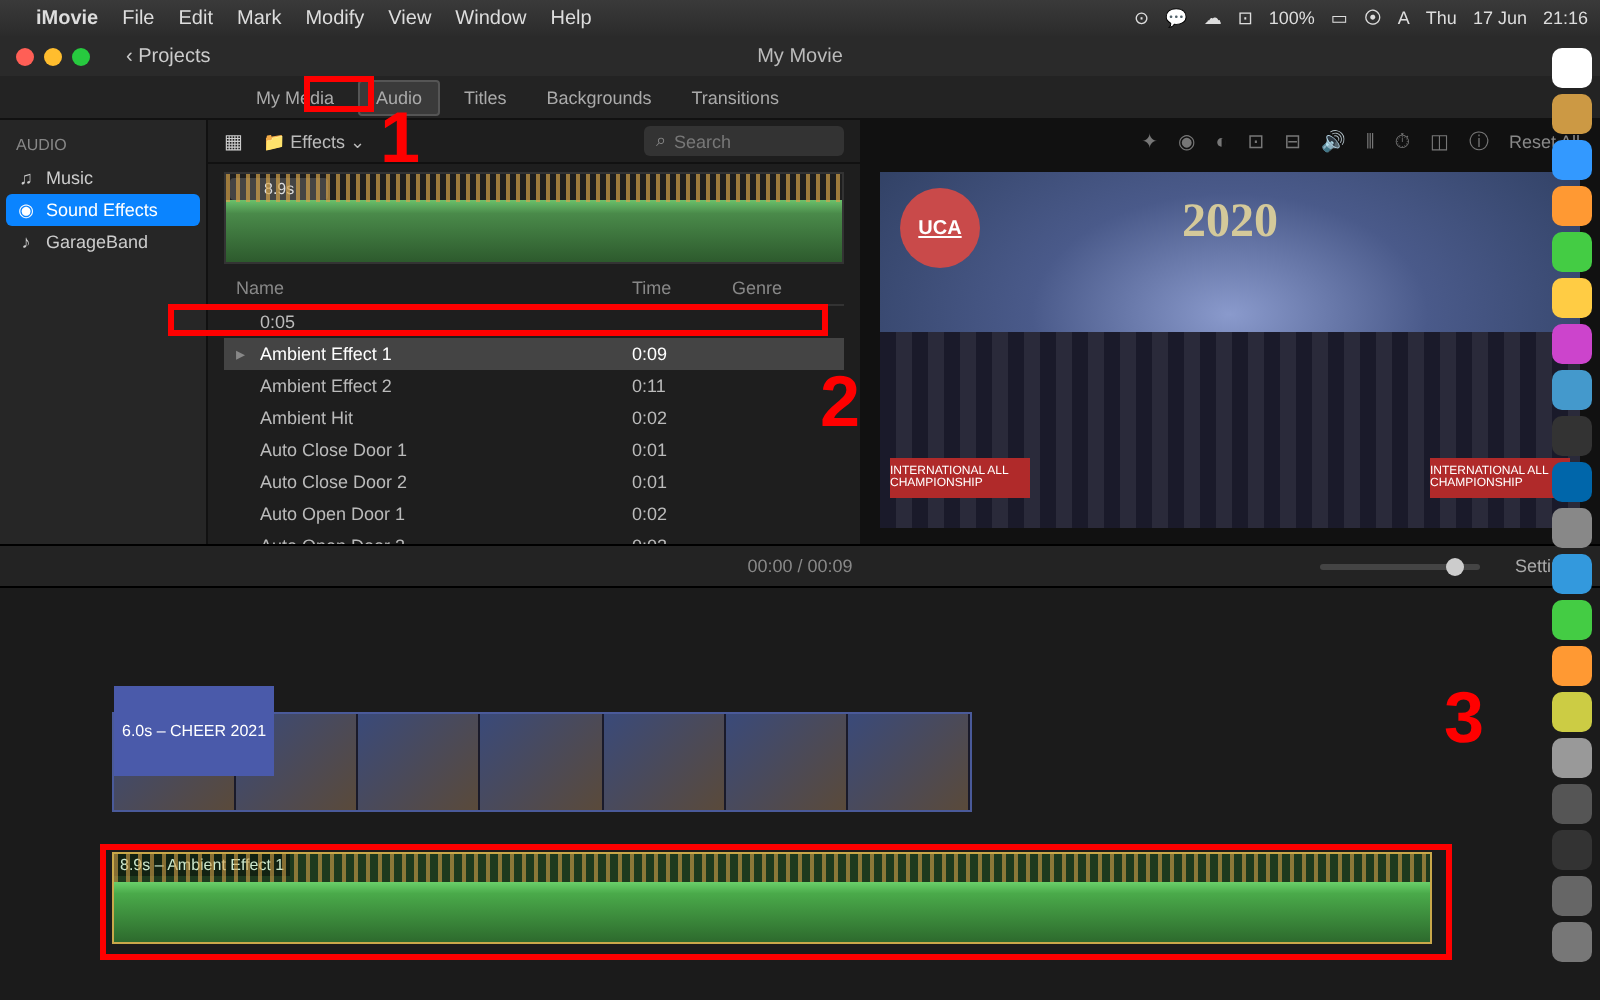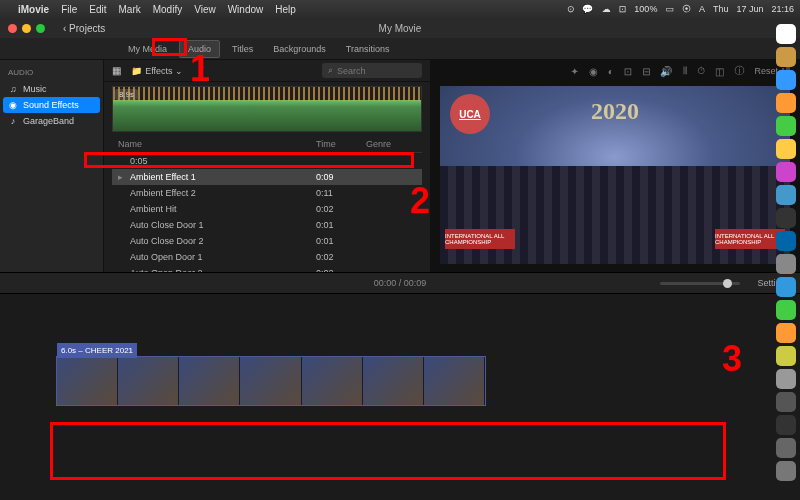--- a/index.html
+++ b/index.html
@@ -21,21 +21,21 @@
 .sidebar { width: 104px; background: #262626; border-right: 1px solid #111; padding: 6px 0; }
 .sidebar .hdr { font-size: 8px; color: #888; padding: 2px 8px 4px; }
 .sidebar .item { font-size: 9px; padding: 3px 8px; display: flex; align-items: center; gap: 5px; cursor: pointer; }
 .sidebar .item.sel { background: #0a84ff; color: #fff; border-radius: 3px; margin: 0 3px; padding: 3px 5px; }
 .sidebar .icon { width: 10px; display: inline-block; text-align: center; }
 .browser { flex: 1; background: #1e1e1e; display: flex; flex-direction: column; }
 .btoolbar { height: 22px; display: flex; align-items: center; padding: 0 8px; gap: 10px; border-bottom: 1px solid #111; }
 .btoolbar .eff { font-size: 9px; color: #bbb; }
 .btoolbar .search { margin-left: auto; background: #333; border-radius: 3px; padding: 2px 6px; font-size: 9px; color: #888; width: 100px; display: flex; align-items: center; gap: 4px; }
 .wave-preview { height: 46px; margin: 4px 8px; background: linear-gradient(to top, #2d5a2d 0%, #4a8a4a 55%, #6abf6a 70%, #1e1e1e 70%); border: 1px solid #333; position: relative; }
-.wave-preview .badge { position: absolute; top: 2px; left: 2px; background: #444; color: #ddd; font-size: 8px; padding: 1px 4px; border-radius: 2px; }
+.wave-preview .badge { position: absolute; top: 2px; left: 2px; background: #444; color: #ddd; font-size: 8px; padding: 1px 17px; border-radius: 2px; }
 .wave-preview::after { content: ""; position: absolute; top: 0; left: 0; right: 0; height: 14px; background: repeating-linear-gradient(90deg, #d4a24a 0 2px, transparent 2px 5px); opacity: 0.7; }
 .table { flex: 1; overflow: hidden; margin: 0 8px; }
 .table .thead { display: flex; font-size: 9px; color: #888; border-bottom: 1px solid #333; padding: 3px 6px; align-items: center; }
 .th-name { flex: 1; } .th-time { width: 50px; } .th-genre { width: 50px; }
 .table .row { display: flex; font-size: 9px; color: #bbb; padding: 3px 6px; cursor: pointer; }
 .table .row.sel { background: #444; color: #fff; position: relative; }
 .table .row .play { width: 12px; color: #888; }
 .viewer { width: 370px; background: #111; display: flex; flex-direction: column; }
 .vtoolbar { height: 22px; display: flex; align-items: center; justify-content: flex-end; gap: 10px; padding: 0 10px; font-size: 10px; color: #777; }
 .vtoolbar span { cursor: pointer; }
@@ -45,21 +45,21 @@
 .preview .logo { position: absolute; top: 8px; left: 10px; width: 40px; height: 40px; border-radius: 50%; background: #c94a4a; display: flex; align-items: center; justify-content: center; font-size: 10px; font-weight: bold; color: #fff; text-decoration: underline; }
 .preview .crowd { position: absolute; bottom: 0; left: 0; right: 0; height: 55%; background: repeating-linear-gradient(90deg, #1a1a2a 0 8px, #2a2a3a 8px 16px); }
 .preview .banL, .preview .banR { position: absolute; bottom: 15px; width: 70px; height: 20px; background: #b02a2a; font-size: 6px; color: #fff; display: flex; align-items: center; justify-content: center; }
 .preview .banL { left: 5px; } .preview .banR { right: 5px; }
 .tl-toolbar { height: 22px; background: #232323; border-top: 1px solid #000; border-bottom: 1px solid #000; display: flex; align-items: center; justify-content: center; font-size: 9px; color: #888; position: relative; }
 .tl-toolbar .settings { position: absolute; right: 10px; font-size: 9px; color: #aaa; cursor: pointer; }
 .tl-toolbar .zoom { position: absolute; right: 60px; width: 80px; height: 3px; background: #444; border-radius: 2px; }
 .tl-toolbar .zoom::after { content: ""; position: absolute; right: 8px; top: -3px; width: 9px; height: 9px; background: #ccc; border-radius: 50%; }
 .timeline { height: 206px; background: #1b1b1b; position: relative; padding: 30px 10px 10px 56px; }
 .clip-video { position: absolute; left: 56px; top: 62px; width: 430px; height: 50px; background: #2a3a6a; border: 1px solid #4a5a9a; }
-.clip-video .lbl { position: absolute; top: -14px; left: 0; font-size: 8px; background: #4a5aaa; color: #fff; padding: 3px 4px; }
+.clip-video .lbl { position: absolute; top: -14px; left: 0; font-size: 8px; background: #4a5aaa; color: #fff; padding: 18px 4px; }
 .clip-video .thumbs { display: flex; height: 100%; }
 .clip-video .thumbs div { flex: 1; background: linear-gradient(135deg,#3a4a7a,#5a4a3a); border-right: 1px solid #1a1a2a; }
 .clip-audio { position: absolute; left: 56px; top: 132px; width: 660px; height: 46px; background: linear-gradient(to top, #2d6a2d 0%, #4aaa4a 55%, #6acf6a 68%, #1e3a1e 68%); border: 1px solid #c9a84a; }
 .clip-audio .lbl { font-size: 8px; background: rgba(0,0,0,.4); color: #cde8cd; padding: 1px 3px; display: inline-block; }
 .clip-audio::after { content: ""; position: absolute; top: 0; left: 0; right: 0; height: 14px; background: repeating-linear-gradient(90deg, #d4a24a 0 2px, transparent 2px 6px); opacity: .6; }
 .dock { position: absolute; right: 2px; top: 20px; bottom: 4px; width: 24px; display: flex; flex-direction: column; gap: 3px; align-items: center; padding-top: 4px; }
 .dock .app { width: 20px; height: 20px; border-radius: 5px; }
 .annot { position: absolute; font-size: 36px; font-weight: bold; color: #f00; font-family: Arial; pointer-events: none; }
 .redbox { position: absolute; border: 3px solid #f00; pointer-events: none; }
 </style>
@@ -236,20 +236,23 @@
     <div class="thumbs">
         <div></div>
         <div></div>
         <div></div>
         <div></div>
         <div></div>
         <div></div>
         <div></div>
       </div>
   </div>
+  <div class="clip-audio">
+    <span class="lbl">8.9s – Ambient Effect 1</span>
+  </div>
 </div>
 
 <div class="dock" id="dock">
     <div class="app" style="background: rgb(255, 255, 255);"></div>
     <div class="app" style="background: rgb(204, 153, 68);"></div>
     <div class="app" style="background: rgb(51, 153, 255);"></div>
     <div class="app" style="background: rgb(255, 153, 51);"></div>
     <div class="app" style="background: rgb(68, 204, 68);"></div>
     <div class="app" style="background: rgb(255, 204, 68);"></div>
     <div class="app" style="background: rgb(204, 68, 204);"></div>

